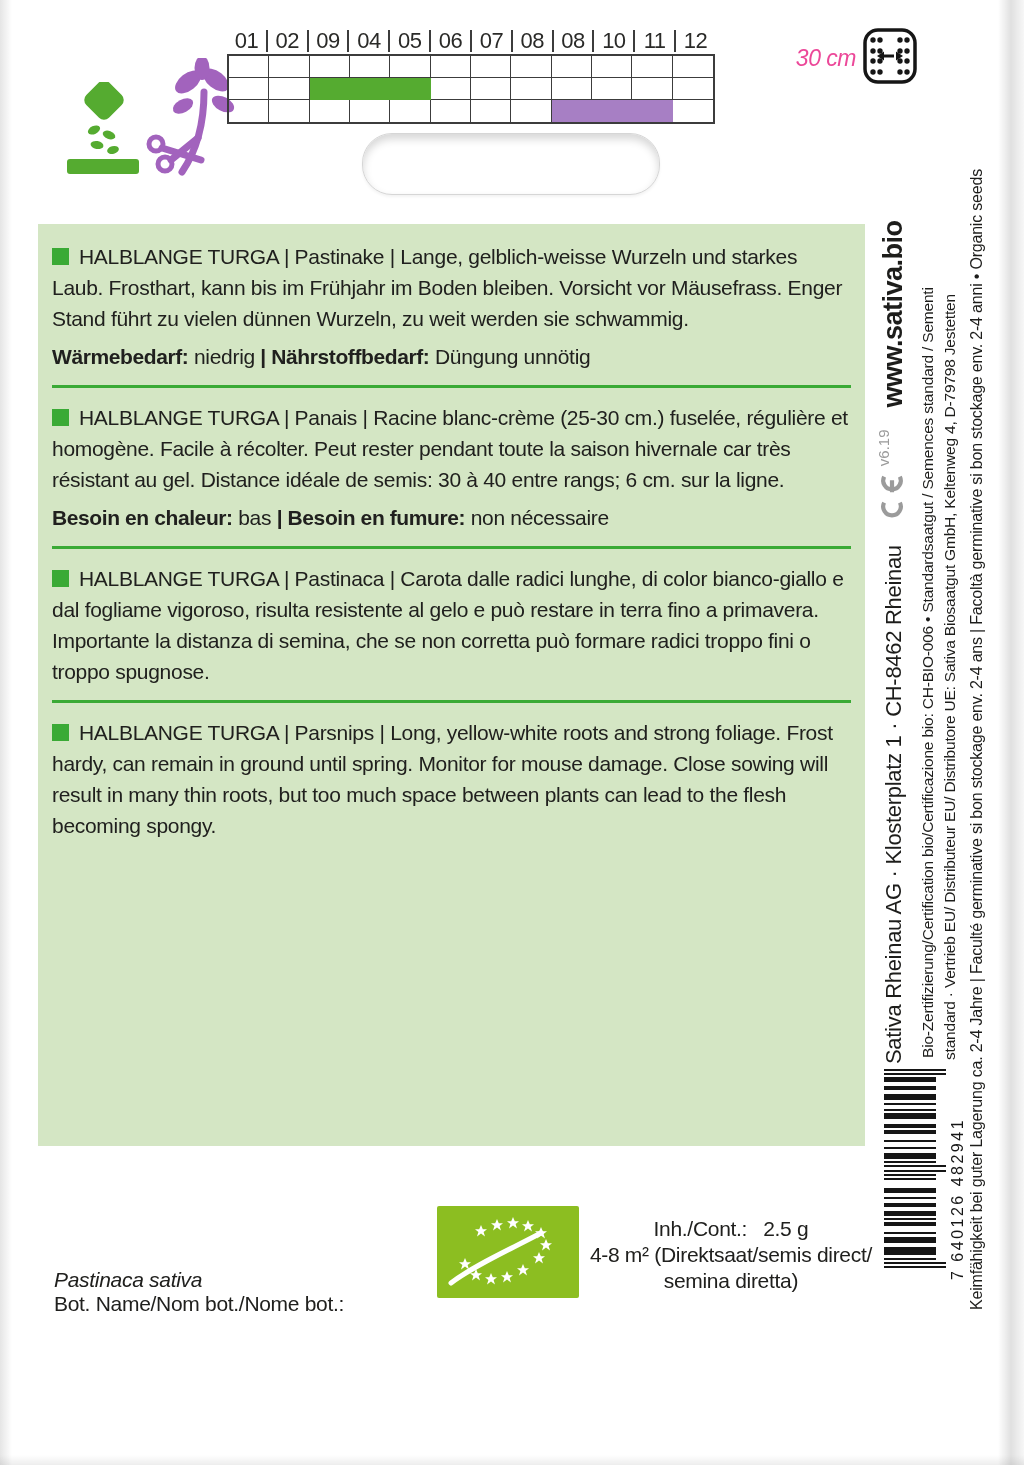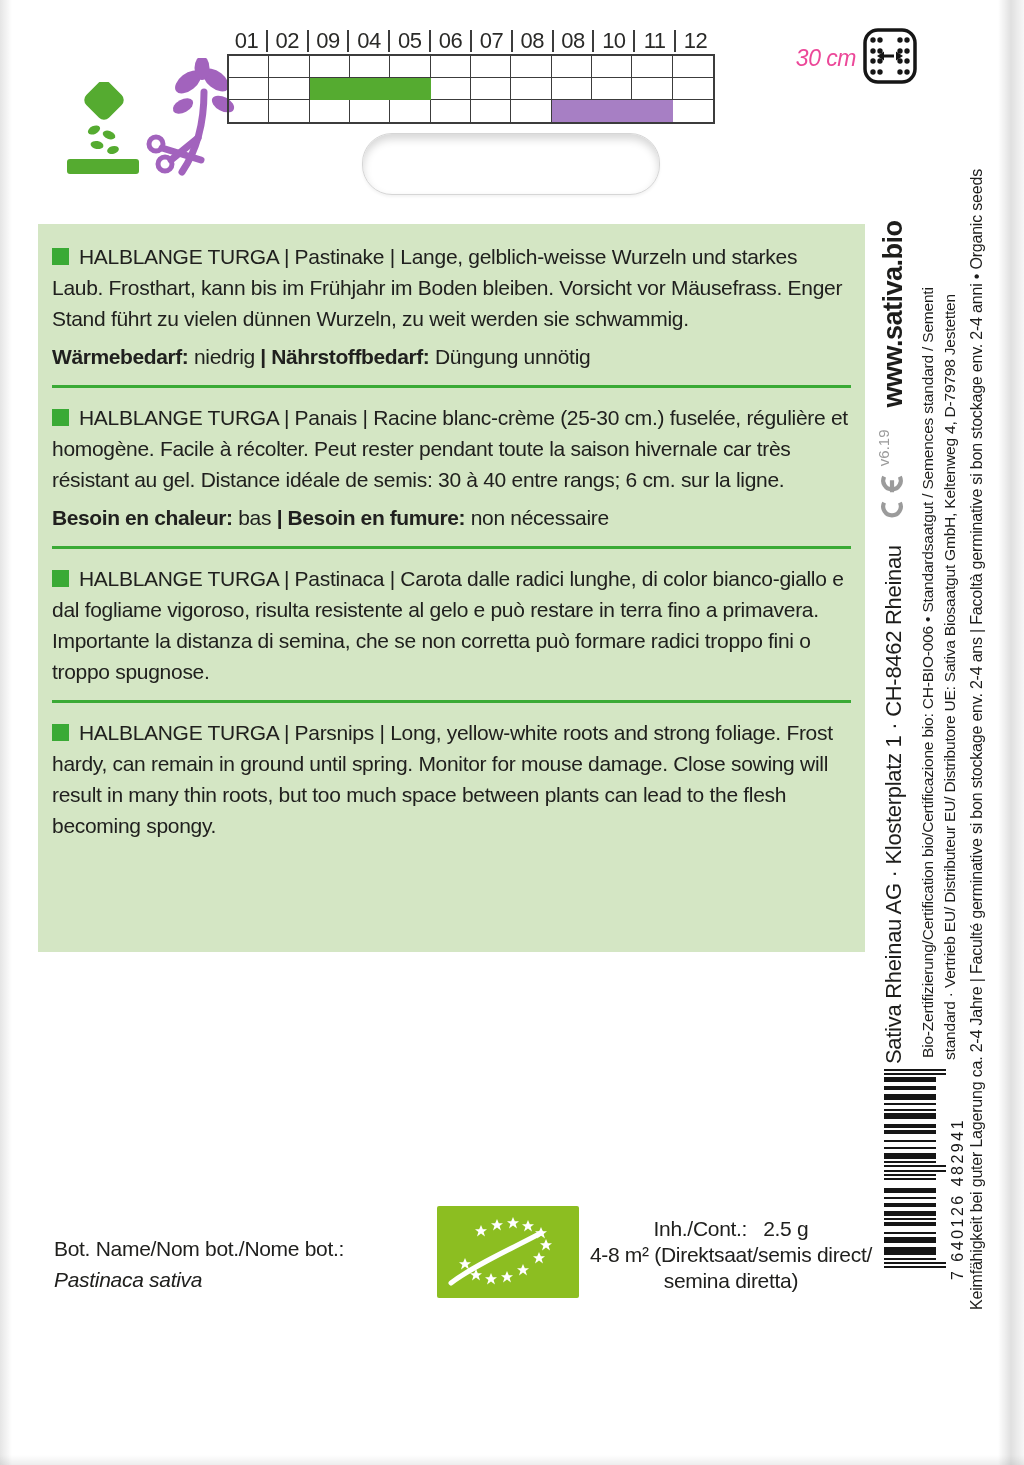--- a/index.html
+++ b/index.html
@@ -28,21 +28,21 @@
   .cal-cell:nth-child(n+25){border-bottom:none;}
   .cal-bar{position:absolute;height:22px;}
 
   .spacing-row{position:absolute;display:flex;align-items:center;}
   .spacing-label{width:72px;text-align:right;font-size:23px;letter-spacing:-.5px;margin-right:7px;color:#ec4899;font-style:italic;}
   .hang-hole{position:absolute;left:362px;top:133px;width:296px;height:60px;border-radius:30px;
     background:#fff;border:1px solid #d6d6d6;
     box-shadow:inset 0 5px 8px rgba(0,0,0,.16), inset 0 -3px 4px rgba(255,255,255,.9), 0 2px 3px rgba(0,0,0,.05);}
 
   
-  .panel{position:absolute;left:38px;top:224px;width:827px;height:728px;background:#d4e6c4;
+  .panel{position:absolute;left:38px;top:224px;width:827px;height:922px;background:#d4e6c4;
          box-sizing:border-box;padding:17px 14px 0 14px;}
   .sec-para{font-size:21px;line-height:31px;margin:0;letter-spacing:-.3px;}
   .bullet{display:inline-block;width:17px;height:17px;background:#3aaa35;margin-right:10px;vertical-align:-1px;}
   .req{font-size:21px;line-height:30px;margin:8px 0 0 0;letter-spacing:-.3px;}
   .req b{letter-spacing:-.4px;}
   .divider{height:3px;background:#3aaa35;margin:13px 0 14px 0;}
 
   
   .vtext{position:absolute;transform-origin:0 0;transform:rotate(-90deg);white-space:nowrap;color:#1d1d1b;}
   .side-main{left:878px;top:1064px;display:flex;align-items:center;gap:22px;}
@@ -57,21 +57,21 @@
 
   
   .barcode{position:absolute;left:884px;top:1280px;transform-origin:0 0;transform:rotate(-90deg);width:214px;}
   .bars{display:flex;align-items:flex-start;margin-left:12px;height:64px;}
   .mod{width:2.1px;height:52px;}
   .mod.b{background:#161616;}
   .mod.guard{height:62px;}
   .bc-digits{font-size:16px;letter-spacing:2.5px;margin-top:1px;color:#161616;}
 
   
-  .bot-label{position:absolute;left:54px;top:1237px;font-size:21px;letter-spacing:-.3px;}
+  .bot-label{position:absolute;left:54px;top:1292px;font-size:21px;letter-spacing:-.3px;}
   .bot-name{position:absolute;left:54px;top:1268px;font-size:21px;font-style:italic;letter-spacing:-.3px;}
   .eu-logo{position:absolute;left:437px;top:1206px;}
   .content-block{position:absolute;right:152px;top:1216px;text-align:center;font-size:21px;line-height:26px;letter-spacing:-.3px;}
   .content-line1 .gap{display:inline-block;width:16px;}
 </style>
 </head>
 <body>
 
 <div id="page">
   <div class="edge-left"></div>

